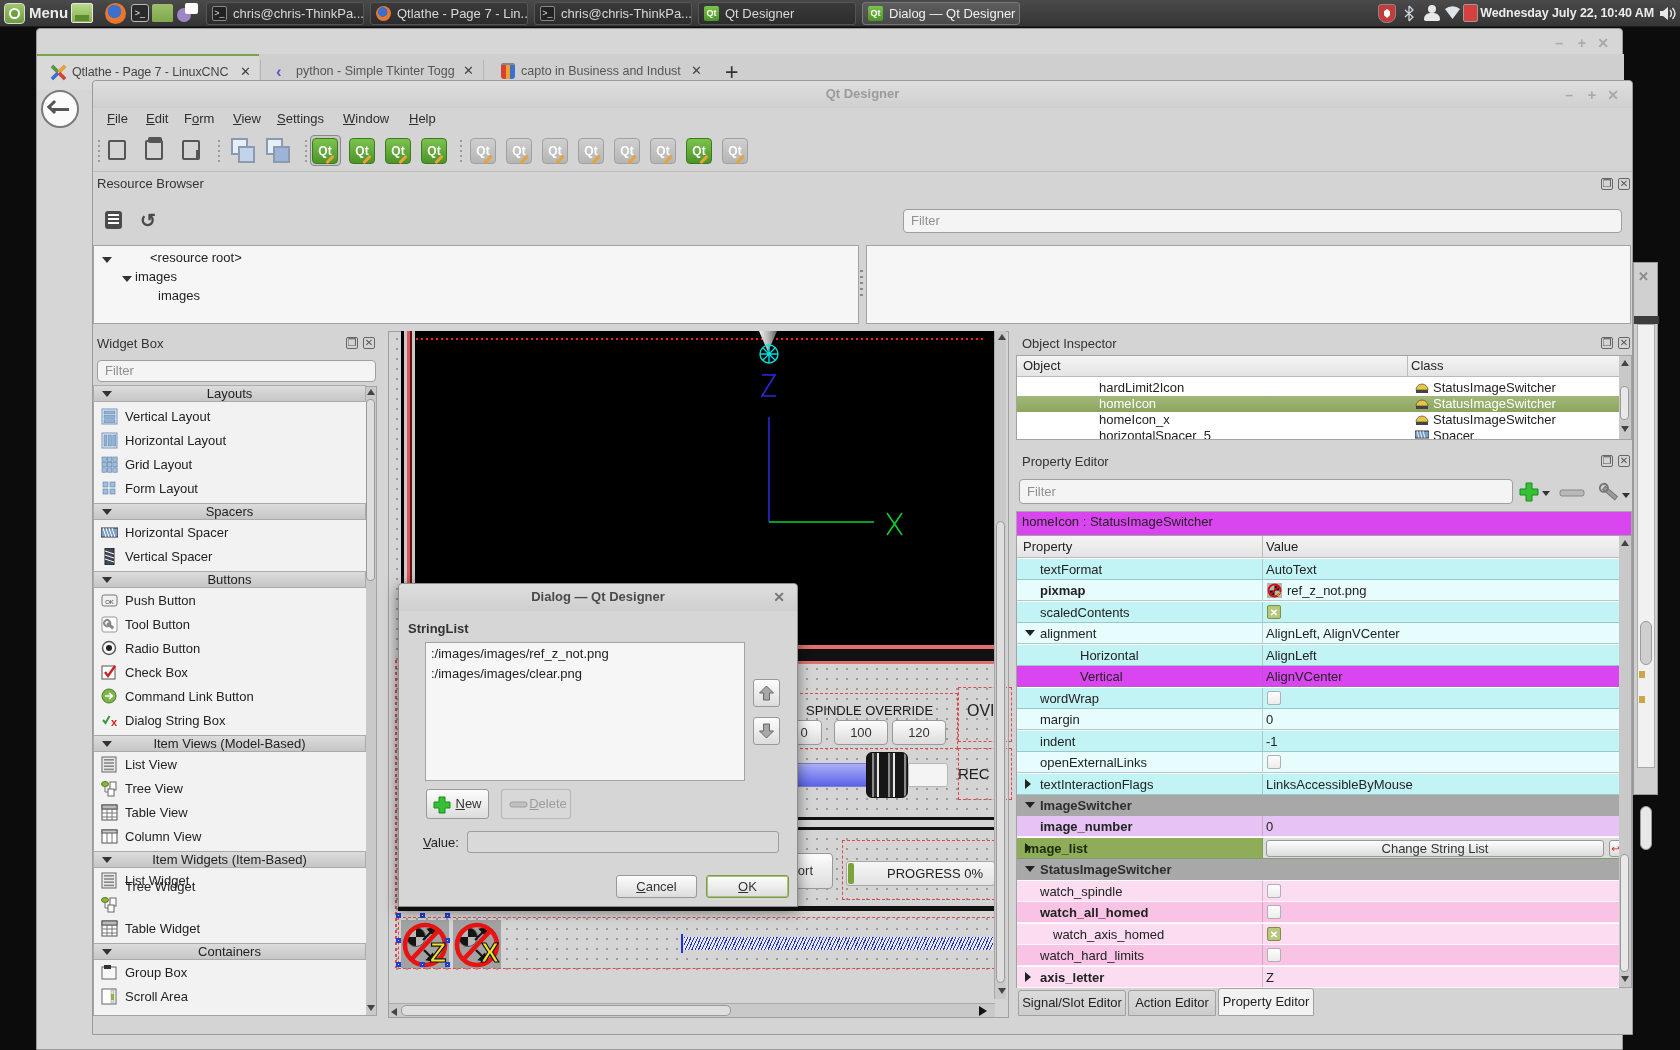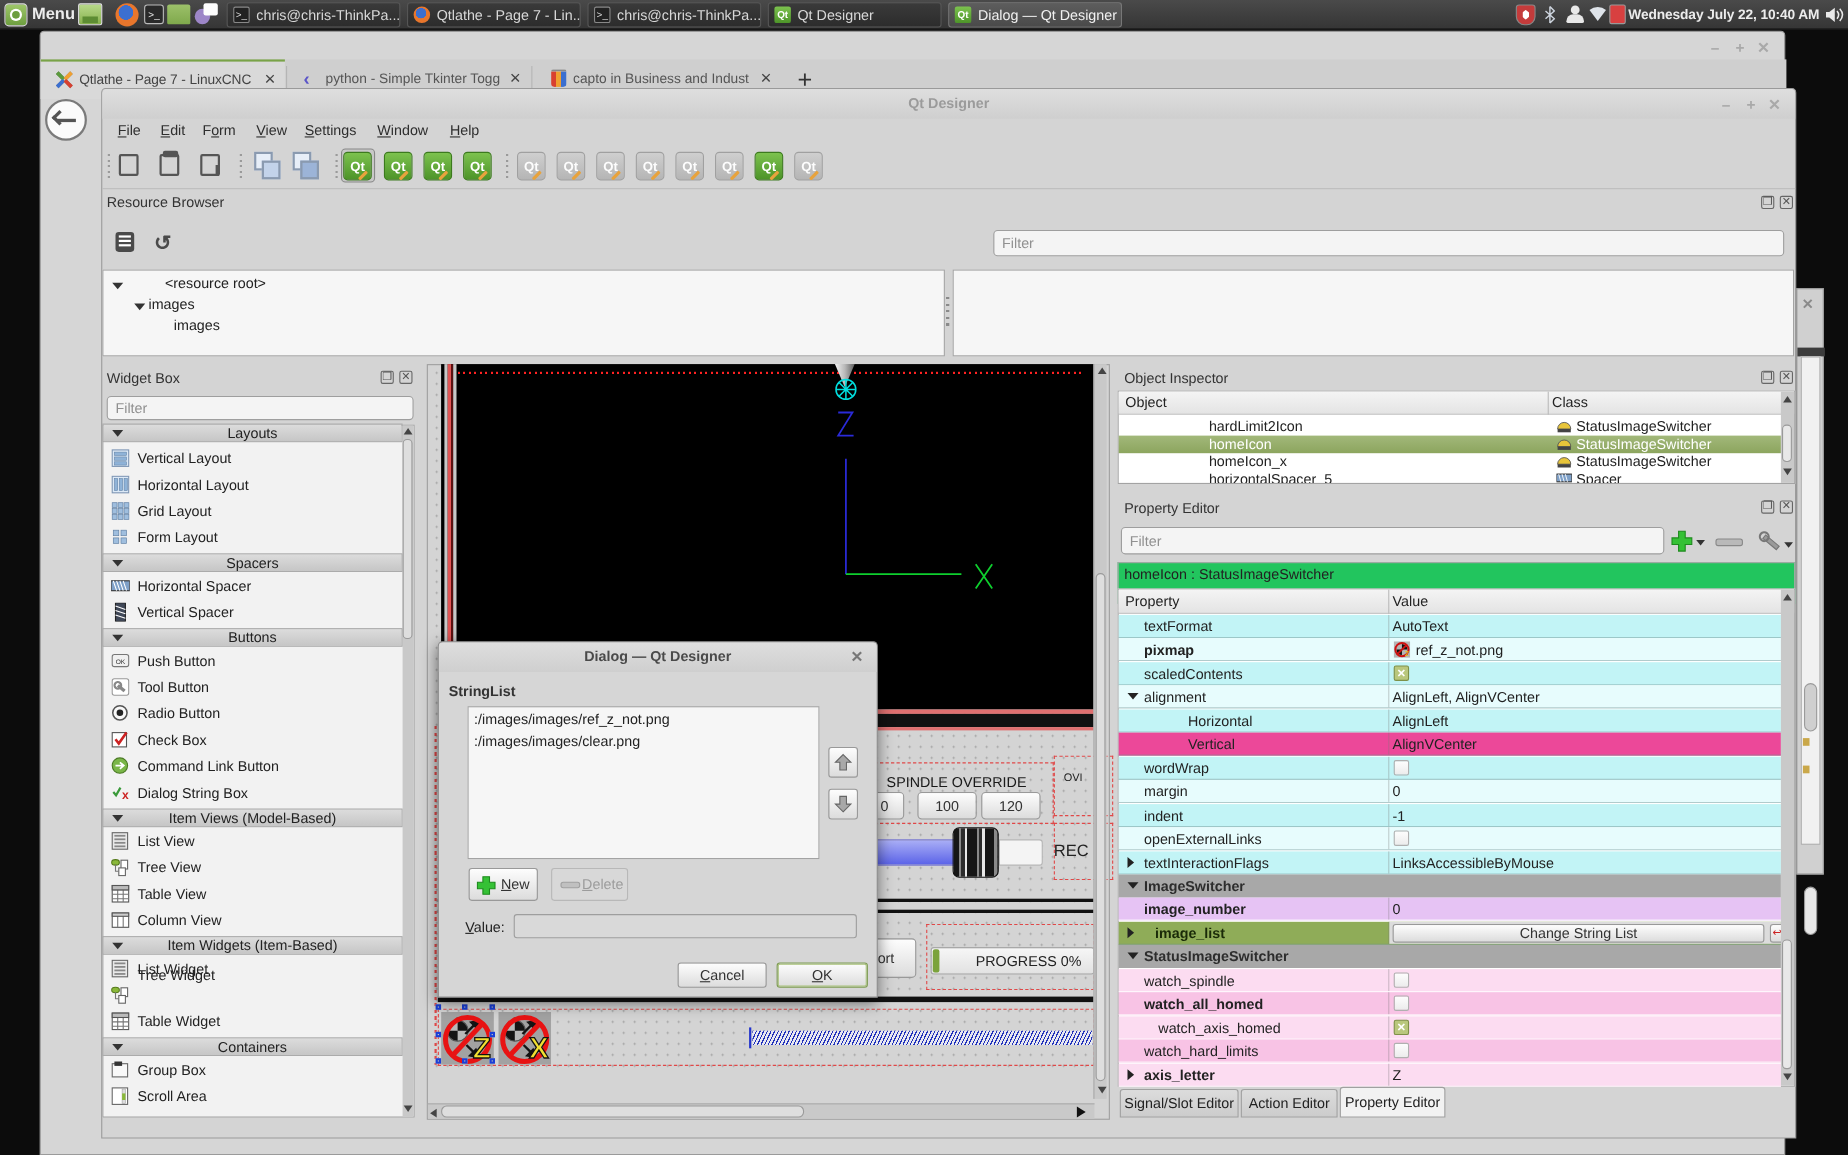--- a/index.html
+++ b/index.html
@@ -437,21 +437,21 @@
   <div class="abs" style="left:401px;top:645px;width:594px;height:4px;background:#e07070;"></div>
   <div class="abs" style="left:401px;top:649px;width:594px;height:12px;background:#111;"></div>
   <div class="abs" style="left:401px;top:661px;width:594px;height:3px;background:#e07070;"></div>
 
   <div class="rdash" style="left:760px;top:693px;width:198px;height:56px;"></div>
   <div class="abs" style="left:806px;top:703px;color:#1a1a1a;">SPINDLE OVERRIDE</div>
   <div class="btn" style="left:786px;top:720px;width:36px;height:25px;line-height:23px;border-radius:4px;">0</div>
   <div class="btn" style="left:834px;top:720px;width:54px;height:25px;line-height:23px;border-radius:4px;">100</div>
   <div class="btn" style="left:892px;top:720px;width:54px;height:25px;line-height:23px;border-radius:4px;">120</div>
   <div class="rdash" style="left:958px;top:687px;width:54px;height:55px;"></div>
-  <div class="abs" style="left:967px;top:702px;font-size:10px;color:#222;">OVI</div>
+  <div class="abs" style="left:967px;top:702px;font-size:16px;color:#222;">OVI</div>
   <div class="rdash" style="left:958px;top:748px;width:54px;height:52px;"></div>
   <div class="abs" style="left:958px;top:765px;font-size:15px;color:#222;">REC</div>
 
   <div class="abs" style="left:770px;top:763px;width:100px;height:24px;background:linear-gradient(#a9aef6,#5b63e8);border:1px solid #7a7ad0;border-radius:3px 0 0 3px;"></div>
   <div class="abs" style="left:908px;top:763px;width:40px;height:24px;background:#f4f4f4;border:1px solid #b5b5b5;border-radius:0 3px 3px 0;"></div>
   <div class="abs" style="left:866px;top:752px;width:42px;height:46px;border-radius:6px;background:repeating-linear-gradient(90deg,#161616 0 5px,#8a8a8a 5px 7px,#2c2c2c 7px 10px,#e8e8e8 10px 12px,#161616 12px 16px);border:1px solid #111;"></div>
 
   <div class="abs" style="left:398px;top:817px;width:597px;height:3px;background:#111;"></div>
   <div class="abs" style="left:398px;top:827px;width:597px;height:3px;background:#111;"></div>
 
@@ -586,21 +586,21 @@
   <svg class="abs" style="left:1518px;top:481px;" width="114" height="24">
     <path d="M8,2 h6 v6 h6 v6 h-6 v6 h-6 v-6 h-6 v-6 h6 z" fill="#35c135" stroke="#1d8a1d"></path>
     <polygon points="24,10 32,10 28,15" fill="#333"></polygon>
     <rect x="42" y="9" width="24" height="6" rx="2" fill="#b9b9b9" stroke="#888"></rect>
     <g transform="rotate(40 92 12)">
         <rect x="84" y="10" width="16" height="4" fill="#9a9a9a" stroke="#777"></rect>
         <circle cx="84" cy="12" r="4" fill="none" stroke="#777" stroke-width="2"></circle>
       </g>
     <polygon points="104,12 112,12 108,17" fill="#333"></polygon>
   </svg>
-  <div class="abs" style="left:1016px;top:511px;width:616px;height:38px;background:#22c55e;border:1px solid #a8a8a8;line-height:20px;"><span style="margin-left:5px;">homeIcon : StatusImageSwitcher</span></div>
+  <div class="abs" style="left:1016px;top:511px;width:616px;height:38px;background:#d946ef;border:1px solid #a8a8a8;line-height:20px;"><span style="margin-left:5px;">homeIcon : StatusImageSwitcher</span></div>
 
   <div class="whitebox" style="left:1016px;top:535px;width:616px;height:453px;background:#fff;"></div>
   <div class="abs" style="left:1017px;top:536px;width:614px;height:22px;background:linear-gradient(#f4f4f4,#e4e4e4);border-bottom:1px solid #bbb;">
     <span class="abs" style="left:6px;top:3px;">Property</span>
     <span class="abs" style="left:249px;top:3px;">Value</span>
     <div class="abs" style="left:245px;top:0;width:1px;height:22px;background:#bbb;"></div>
   </div>
   <div id="prows">
       <div class="prow" style="top:559px;height:21px;background:#c2f4f6;border-bottom:1px solid rgba(110,145,145,.45);">
         <span class="nm" style="left:23px;">textFormat</span>
@@ -629,21 +629,21 @@
         <span class="parr open"></span>
         <span class="nm" style="left:23px;">alignment</span>
         <span class="cdiv"></span>
         <span class="vl">AlignLeft, AlignVCenter</span>
       </div>
 <div class="prow" style="top:645px;height:21px;background:#c2f4f6;border-bottom:1px solid rgba(110,145,145,.45);">
         <span class="nm" style="left:63px;">Horizontal</span>
         <span class="cdiv"></span>
         <span class="vl">AlignLeft</span>
       </div>
-<div class="prow" style="top:666px;height:21px;background:#ec4899;border-bottom:1px solid rgba(110,145,145,.45);">
+<div class="prow" style="top:666px;height:21px;background:#d946ef;border-bottom:1px solid rgba(110,145,145,.45);">
         <span class="nm" style="left:63px;">Vertical</span>
         <span class="cdiv"></span>
         <span class="vl">AlignVCenter</span>
       </div>
 <div class="prow" style="top:688px;height:21px;background:#c2f4f6;border-bottom:1px solid rgba(110,145,145,.45);">
         <span class="nm" style="left:23px;">wordWrap</span>
         <span class="cdiv"></span>
         <span class="chk"></span>
       </div>
 <div class="prow" style="top:709px;height:21px;background:#e7fcfd;border-bottom:1px solid rgba(110,145,145,.45);">
@@ -671,21 +671,21 @@
         <span class="parr open"></span>
         <span class="nm">ImageSwitcher</span>
       </div>
 <div class="prow" style="top:816px;height:21px;background:#e6c3f4;border-bottom:1px solid rgba(255,255,255,.75);">
         <span class="nm" style="left:23px;font-weight:bold;">image_number</span>
         <span class="cdiv"></span>
         <span class="vl">0</span>
       </div>
 <div class="prow" style="top:838px;height:21px;background:#8fac58;color:#1a2a08;border-bottom:1px solid rgba(110,145,145,.45);">
         <span class="parr closed"></span>
-        <span class="nm" style="left:33px;font-weight:bold;text-align:right;">image_list</span>
+        <span class="nm" style="left:7px;font-weight:bold;text-align:right;">image_list</span>
         <span class="cdiv"></span>
         <div class="abs" style="left:246px;top:0;width:356px;height:100%;background:#dcdcdc;"></div>
         <div class="btn" style="left:249px;top:2px;width:338px;height:17px;line-height:15px;">Change String List</div>
         <div class="btn" style="left:592px;top:2px;width:13px;height:17px;line-height:15px;color:#cc2222;font-size:10px;">↩</div>
       </div>
 <div class="prow" style="top:859px;height:21px;background:#a8a8a8;color:#2d2d2d;font-weight:bold;">
         <span class="parr open"></span>
         <span class="nm">StatusImageSwitcher</span>
       </div>
 <div class="prow" style="top:881px;height:21px;background:#fcdcf1;border-bottom:1px solid rgba(255,255,255,.75);">

